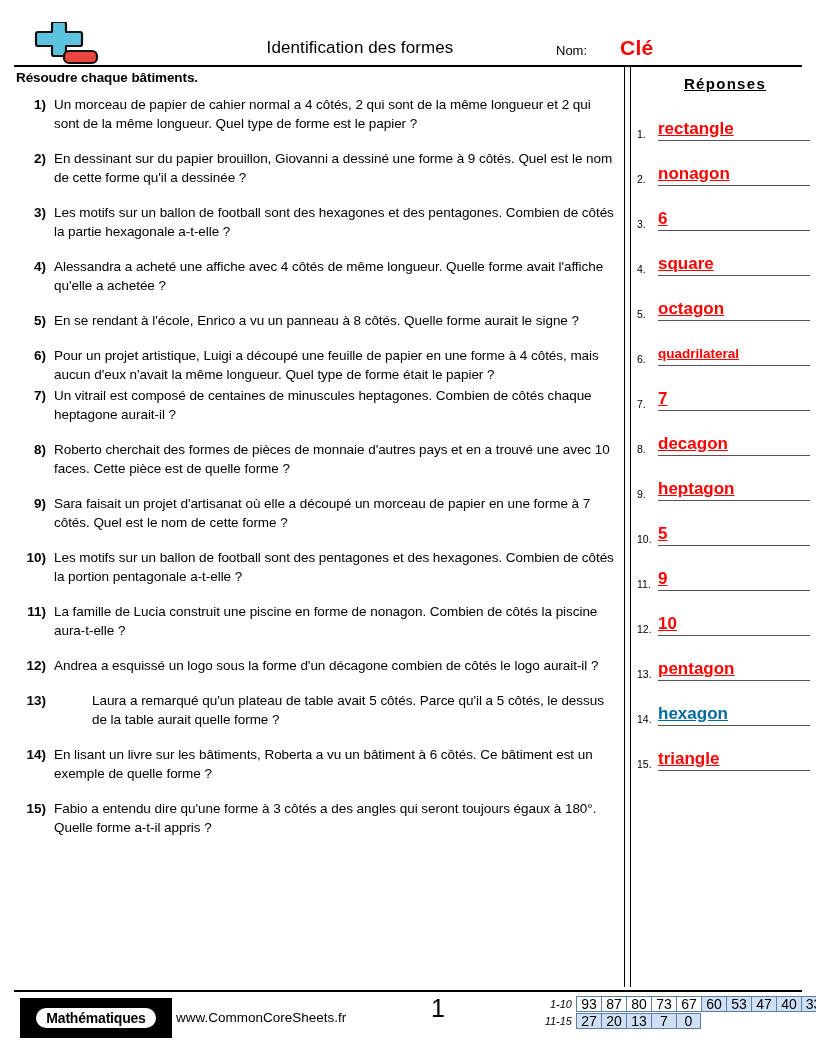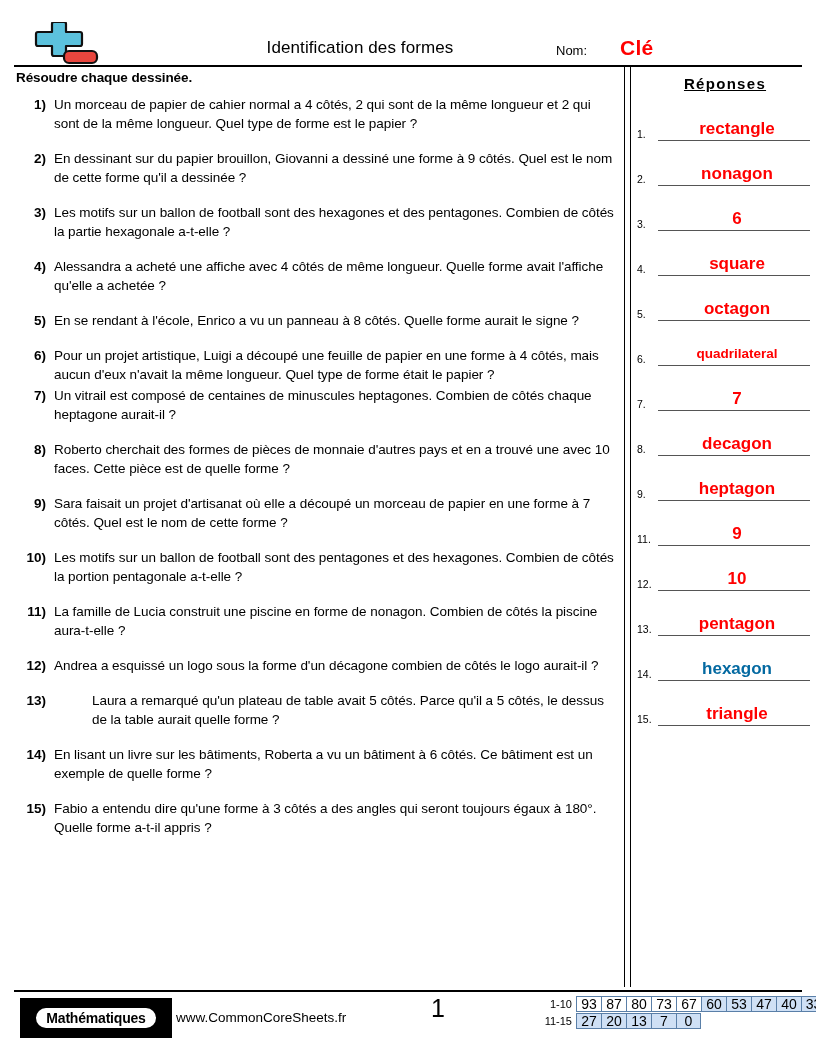--- a/index.html
+++ b/index.html
@@ -60,22 +60,22 @@
   .ans-row{position:relative;height:45px;}
   .ans-idx{
     position:absolute;left:3px;bottom:3px;font-size:10.5px;
   }
   .ans-line{
     position:absolute;left:24px;right:6px;bottom:2px;
     border-bottom:1.3px solid #555;height:0;
   }
   .ans-val{
     position:absolute;left:24px;right:0;bottom:5px;
-    text-align:center;color:#ff0000;font-weight:bold;
-    font-size:17px;line-height:18px;white-space:nowrap;
+    text-align:left;color:#ff0000;font-weight:bold;
+    font-size:17px;line-height:18px;white-space:nowrap;text-decoration:underline;
   }
   .ans-val.small{font-size:13.5px;}
 
   
   .rule-bottom{position:absolute;left:14px;top:990px;width:788px;height:0;
     border-top:2px solid #000;}
   .footer{position:absolute;left:0;top:992px;width:816px;height:60px;}
   .brand{
     position:absolute;left:20px;top:6px;width:152px;height:40px;
     background:#000;display:flex;align-items:center;justify-content:center;
@@ -89,20 +89,21 @@
   }
   .pagenum{
     position:absolute;left:408px;top:2px;width:60px;text-align:center;
     font-size:25px;
   }
   .scorebox{position:absolute;left:528px;top:4px;}
   .score-row{display:flex;align-items:stretch;height:16px;margin-bottom:1px;}
   .score-label{
     width:44px;text-align:right;padding-right:4px;font-size:11px;
     line-height:16px;
+    font-style:italic;
   }
   .score-cell{
     width:25px;text-align:center;font-size:14px;line-height:14px;
     border:1px solid #5a7fa8;border-right:none;box-sizing:border-box;
     background:#fff;
   }
   .score-cell:last-child{border-right:1px solid #5a7fa8;}
   .score-cell.shaded{background:#cfe0f5;}
 </style>
 </head>
@@ -121,21 +122,21 @@
     <div class="nom-label">Nom:</div>
     <div class="nom-value">Clé</div>
   </div>
   <div class="rule-top"></div>
 
   <div class="divider">
     <i class="a"></i>
       <i class="b"></i>
   </div>
 
-  <div class="instruction">Résoudre chaque dessinée.</div>
+  <div class="instruction">Résoudre chaque bâtiments.</div>
 
   <div class="questions">
       <div class="q">
         <div class="q-num">1)</div>
         <div class="q-text">Un morceau de papier de cahier normal a 4 côtés, 2 qui sont de la même longueur et 2 qui sont de la même longueur. Quel type de forme est le papier ?</div>
       </div>
       <div class="q" style="margin-top: 16px;">
         <div class="q-num">2)</div>
         <div class="q-text">En dessinant sur du papier brouillon, Giovanni a dessiné une forme à 9 côtés. Quel est le nom de cette forme qu'il a dessinée ?</div>
       </div>
@@ -232,20 +233,25 @@
           <div class="ans-line"></div>
         </div>
         <div class="ans-row">
           <div class="ans-idx">8.</div>
           <div class="ans-val" style="color: rgb(255, 0, 0);">decagon</div>
           <div class="ans-line"></div>
         </div>
         <div class="ans-row">
           <div class="ans-idx">9.</div>
           <div class="ans-val" style="color: rgb(255, 0, 0);">heptagon</div>
+          <div class="ans-line"></div>
+        </div>
+        <div class="ans-row">
+          <div class="ans-idx">10.</div>
+          <div class="ans-val" style="color: rgb(255, 0, 0);">5</div>
           <div class="ans-line"></div>
         </div>
         <div class="ans-row">
           <div class="ans-idx">11.</div>
           <div class="ans-val" style="color: rgb(255, 0, 0);">9</div>
           <div class="ans-line"></div>
         </div>
         <div class="ans-row">
           <div class="ans-idx">12.</div>
           <div class="ans-val" style="color: rgb(255, 0, 0);">10</div>

